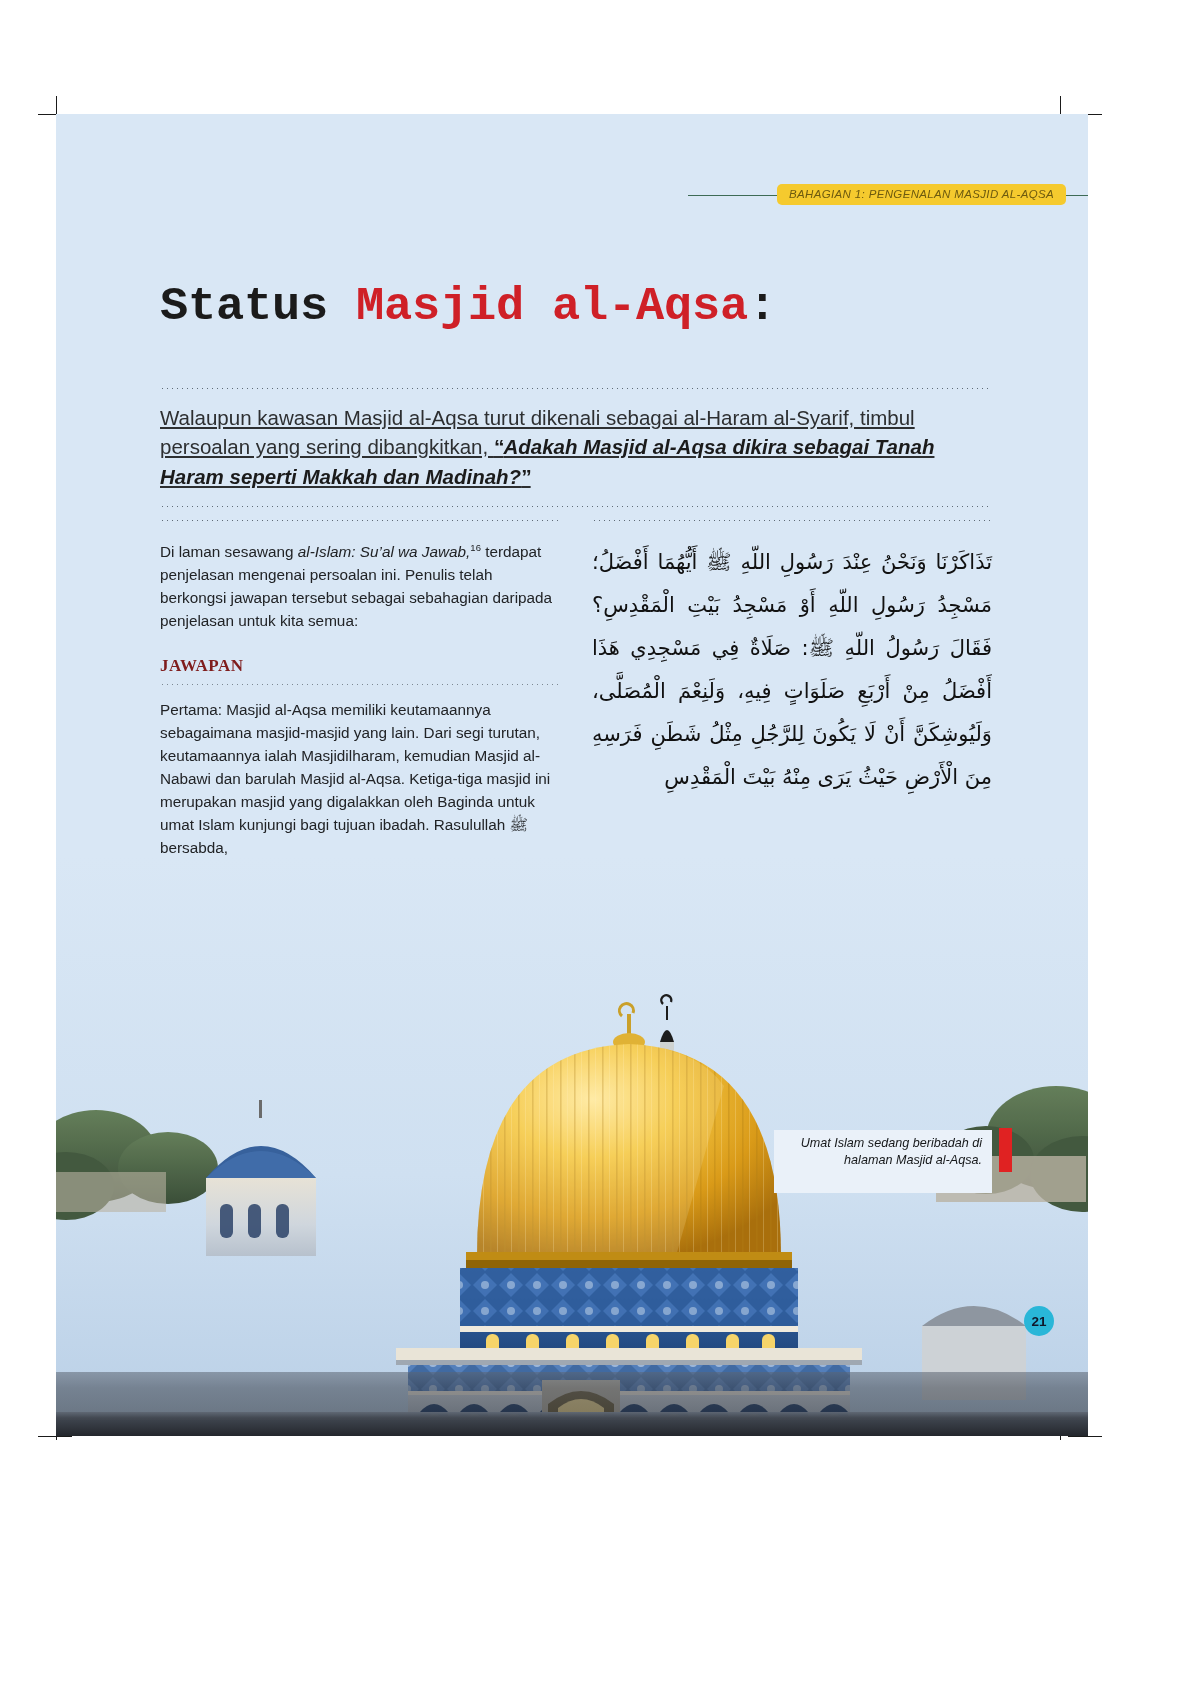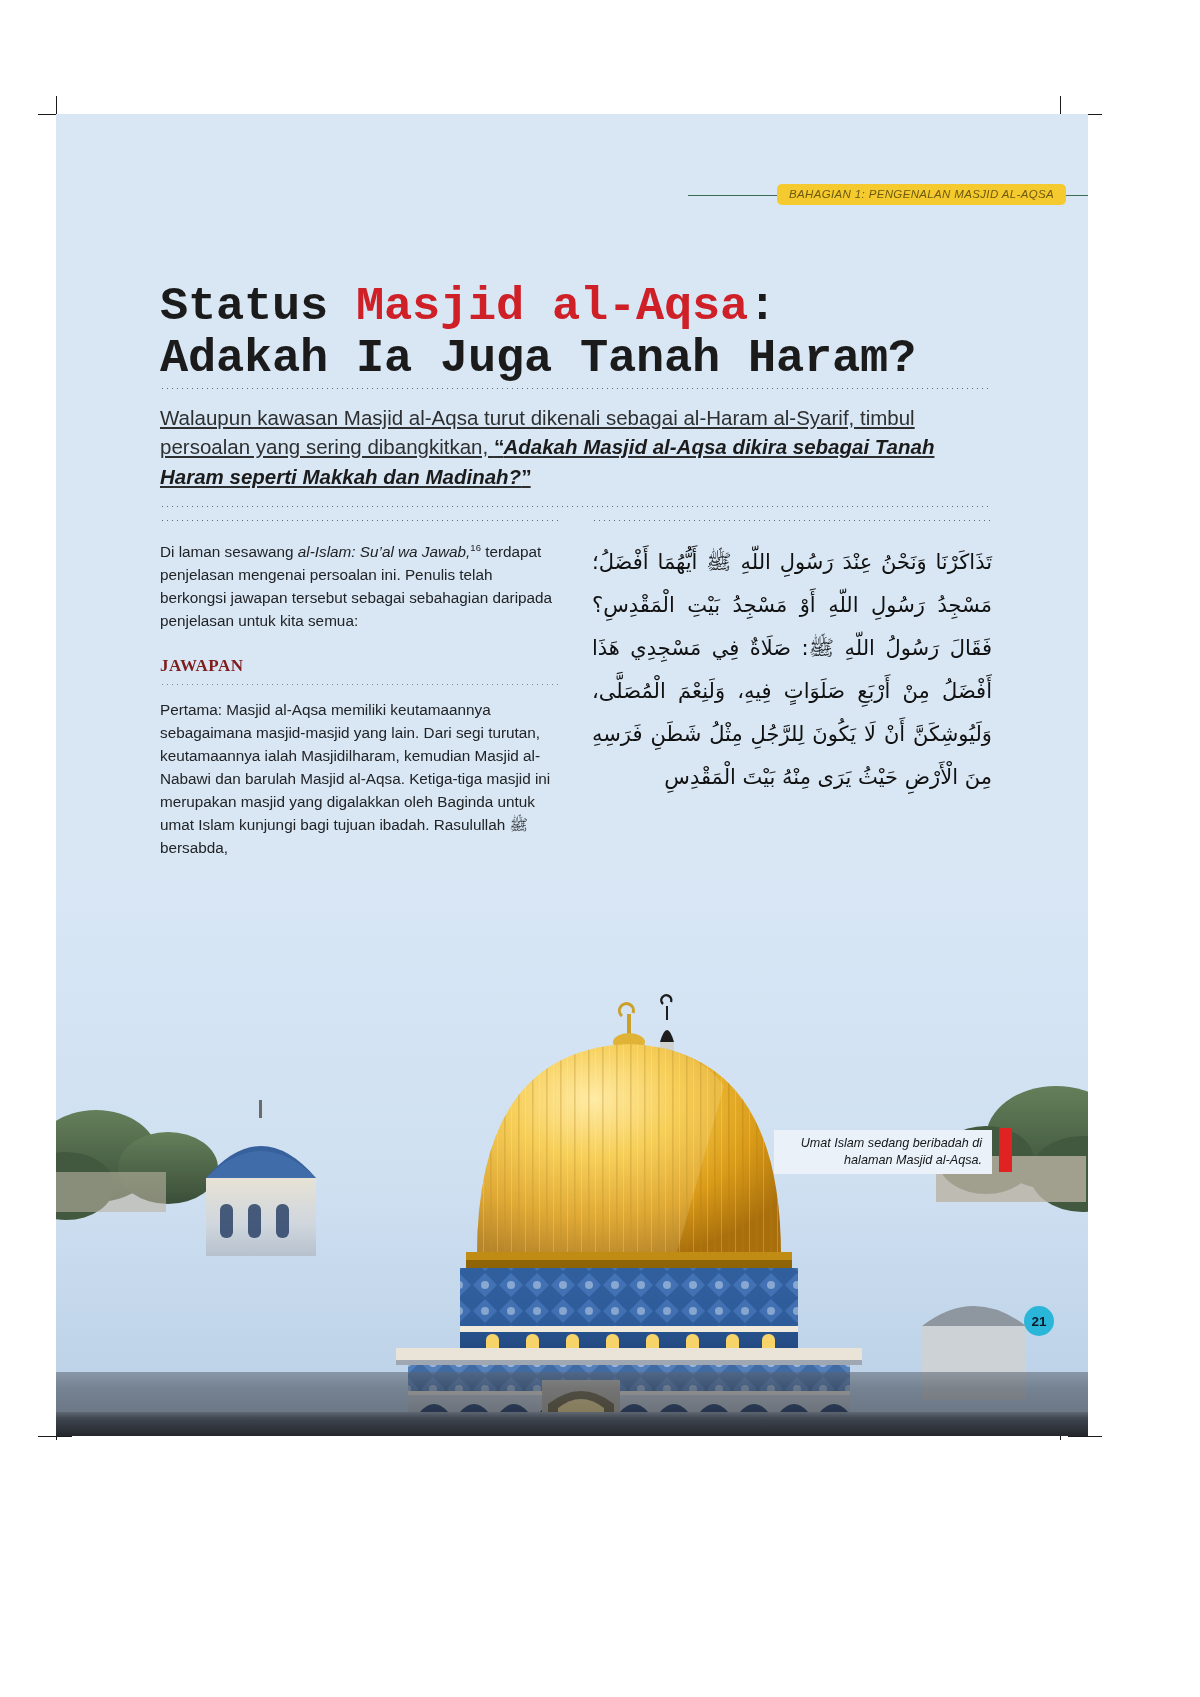--- a/index.html
+++ b/index.html
@@ -143,21 +143,21 @@
   }
   .photo svg{display:block;width:100%;height:100%;}
 
   
   .caption{
     position:absolute;right:96px;top:1016px;
     width:198px;
     background:#eaf1f9;
     font-size:12.6px;line-height:1.35;font-style:italic;color:#16181a;
     text-align:right;
-    padding:5px 10px 5px 10px;
+    padding:5px 10px 24px 10px;
   }
   .caption-bar{
     position:absolute;right:76px;top:1014px;
     width:13px;height:44px;background:#e02222;
   }
 
   
   .pageno{
     position:absolute;right:34px;bottom:100px;
     width:30px;height:30px;border-radius:50%;
@@ -179,21 +179,20 @@
 
 <div class="page">
 
   <div class="runhead-wrap">
     <div class="runhead-rule"></div>
     <div class="runhead">BAHAGIAN 1: PENGENALAN MASJID AL-AQSA</div>
   </div>
 
   <h1 class="title">
     <span>Status </span><span class="hl">Masjid al-Aqsa</span><span>:</span><br>
-    <span>Adakah Ia Juga Tanah Haram?</span>
   </h1>
 
   <div class="lead-wrap">
     <div class="dotrule"></div>
     <div class="lead">
       <span>Walaupun kawasan Masjid al-Aqsa turut dikenali sebagai al-Haram al-Syarif, timbul persoalan yang sering dibangkitkan, </span><span class="qmark">“</span><span class="q">Adakah Masjid al-Aqsa dikira sebagai Tanah Haram seperti Makkah dan Madinah?</span><span class="qmark">”</span>
     </div>
     <div class="dotrule"></div>
   </div>
 

